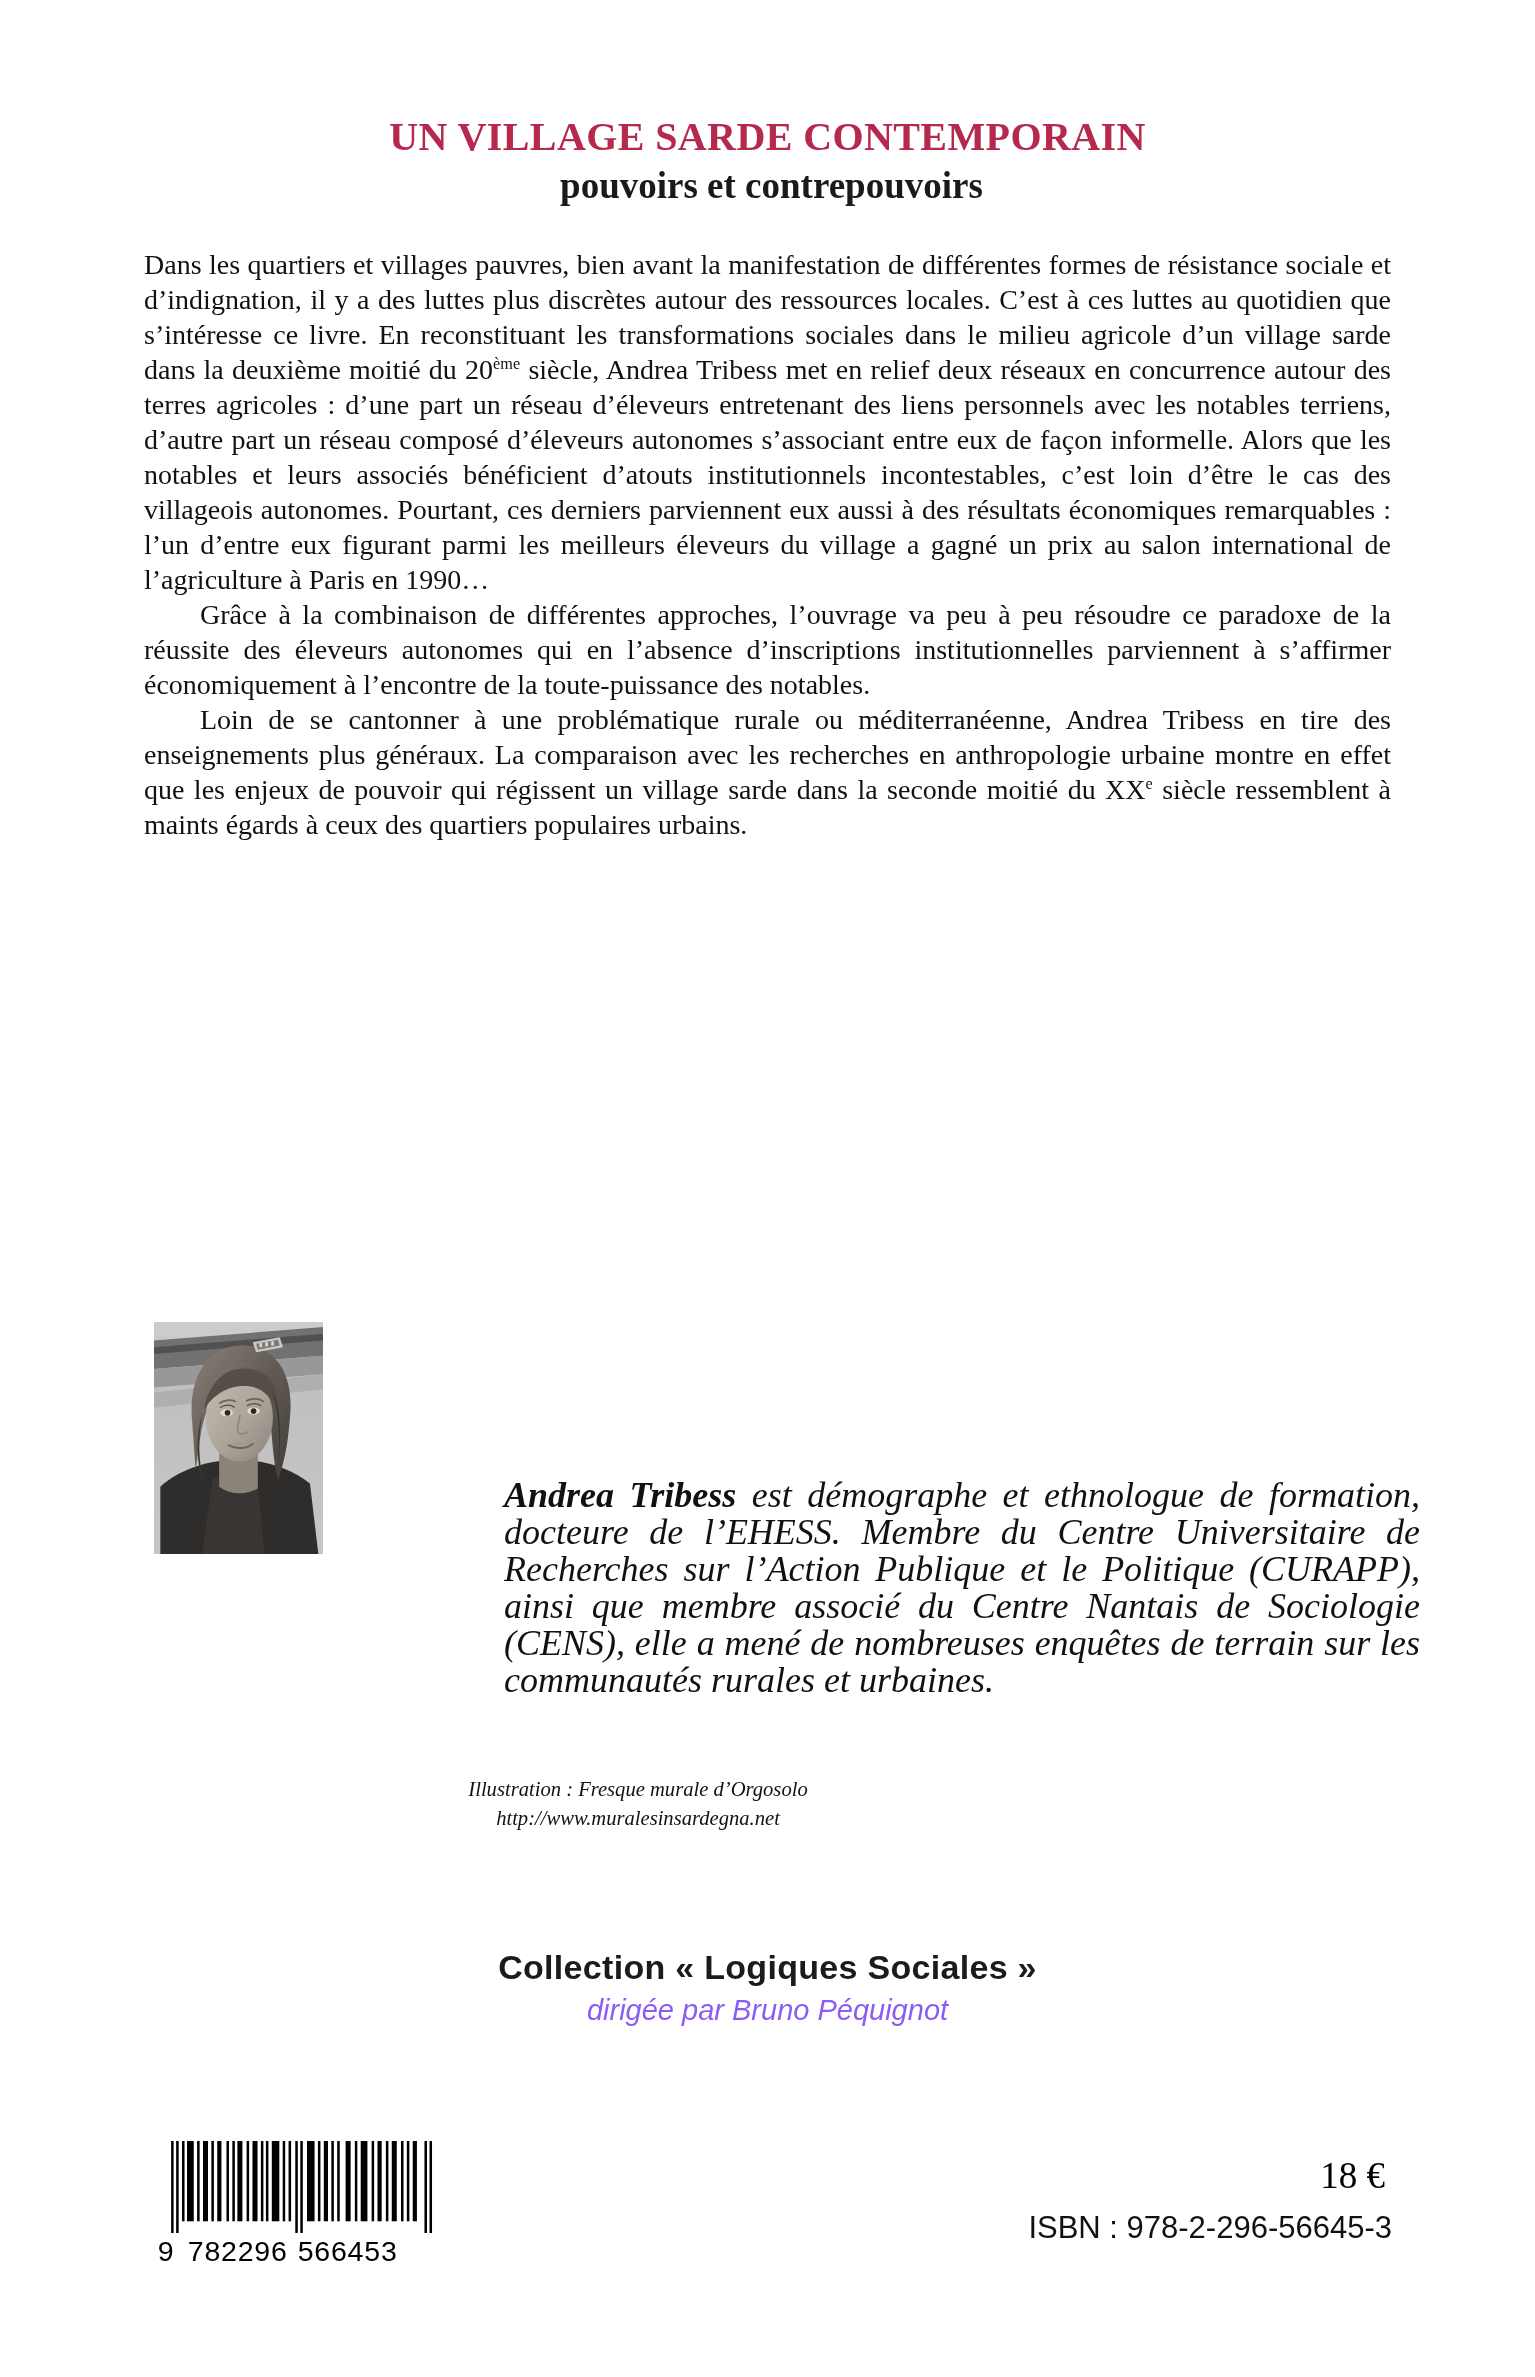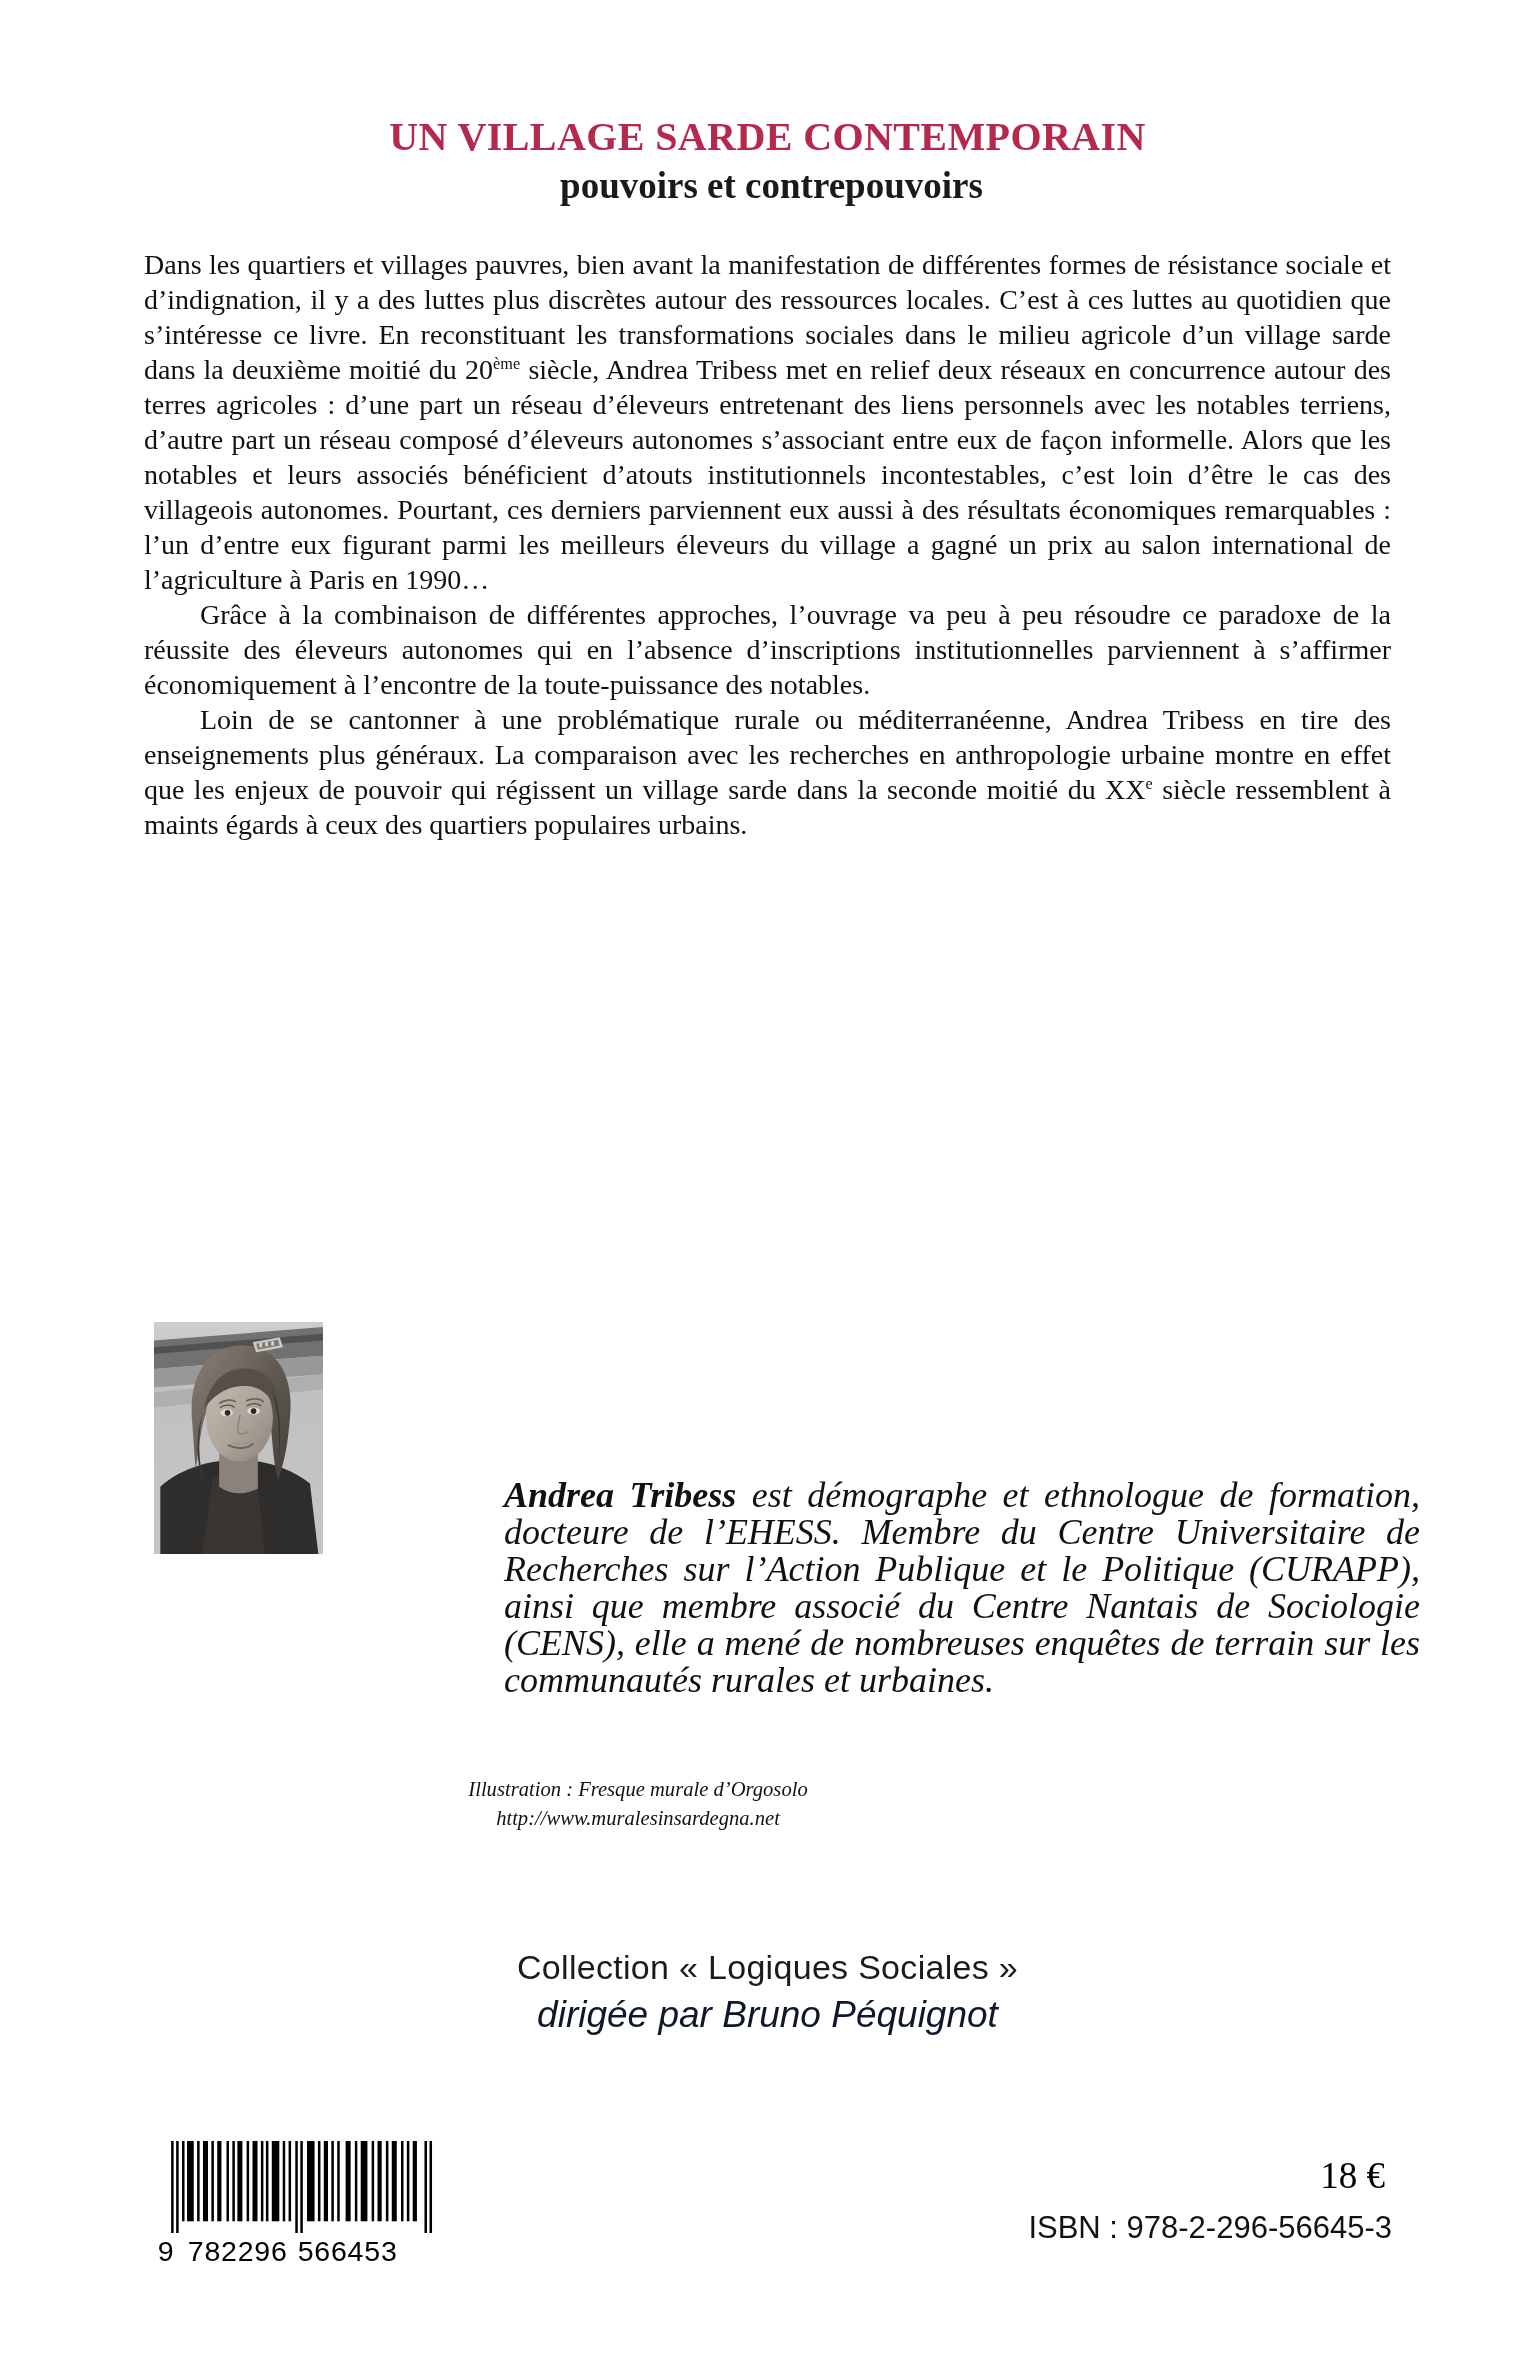--- a/index.html
+++ b/index.html
@@ -121,32 +121,32 @@
   
   .collection {
     position: absolute;
     left: 0;
     right: 0;
     top: 1948px;
     text-align: center;
   }
   .collection-title {
     font-family: "Liberation Sans", "DejaVu Sans", sans-serif;
-    font-weight: normal;
+    font-weight: bold;
     font-size: 34px;
     letter-spacing: 0.3px;
     color: #1b1b1b;
     margin: 0;
     white-space: nowrap;
   }
   .collection-sub {
     font-family: "Liberation Sans", "DejaVu Sans", sans-serif;
     font-style: italic;
-    font-size: 37px;
-    color: #0f172a;
+    font-size: 29px;
+    color: #8b5cf6;
     margin: 6.7px 0 0 0;
     white-space: nowrap;
     text-align: center;
   }
 
   
   .barcode-wrap {
     position: absolute;
     left: 156px;
     top: 2141px;

